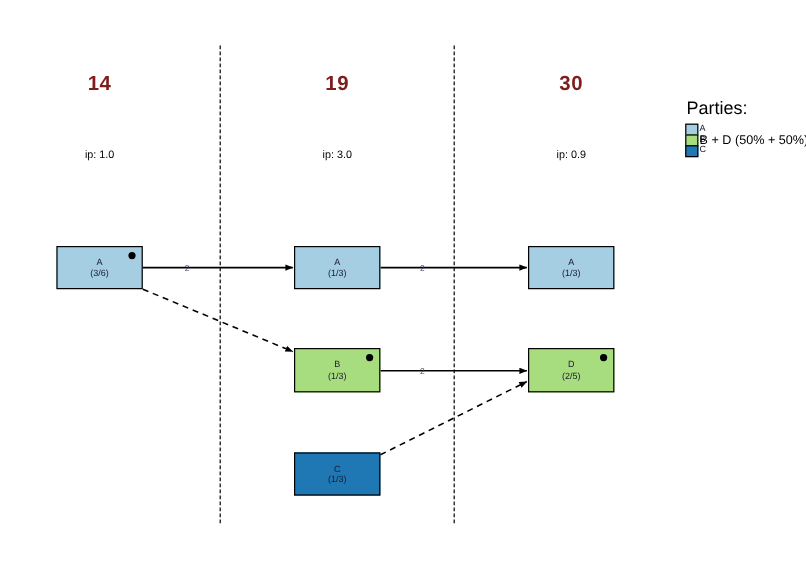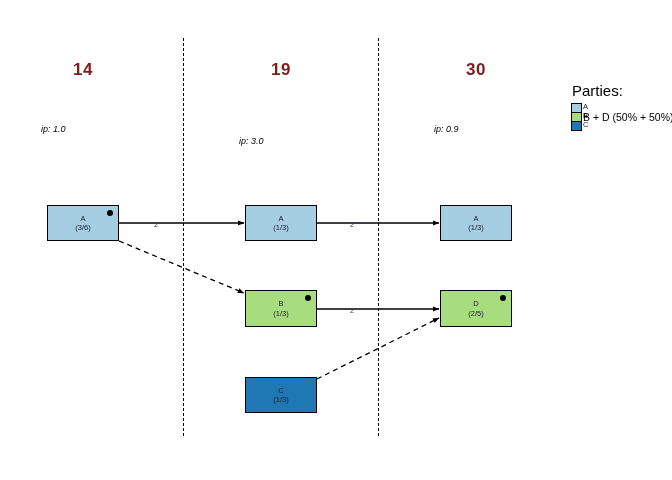--- a/index.html
+++ b/index.html
@@ -26,23 +26,22 @@
   
   .col-header {
     font-size: 17px;
     font-weight: bold;
     text-align: center;
     color: #7f1d1d;
     letter-spacing: 0.5px;
   }
   .col-ip {
     font-size: 9px;
-    text-align: left;
+    text-align: center;
     color: #000;
-    font-style: italic;
   }
 
   
   .separator {
     position: absolute;
     top: 38px;
     width: 0;
     height: 398px;
     border-left: 1.4px dashed #000000;
   }
@@ -115,21 +114,21 @@
 </style>
 </head>
 <body>
 
 <div id="canvas">
 
   <div class="abs col-header" style="left:47px; top:60px; width:72px;">14</div>
   <div class="abs col-ip" style="left:41px; top:124px; width:84px;">ip: 1.0</div>
 
   <div class="abs col-header" style="left:245px; top:60px; width:72px;">19</div>
-  <div class="abs col-ip" style="left:239px; top:124px; width:84px;margin-top:12px;">ip: 3.0</div>
+  <div class="abs col-ip" style="left:239px; top:124px; width:84px;">ip: 3.0</div>
 
   <div class="abs col-header" style="left:440px; top:60px; width:72px;">30</div>
   <div class="abs col-ip" style="left:434px; top:124px; width:84px;">ip: 0.9</div>
 
   <div class="separator" style="left:183px;"></div>
   <div class="separator" style="left:378px;"></div>
 
   <svg class="abs" width="672" height="480" style="left:0; top:0;">
     <defs>
       <marker id="arrow" markerWidth="7" markerHeight="7" refX="6.2" refY="2.6" orient="auto" markerUnits="userSpaceOnUse">

